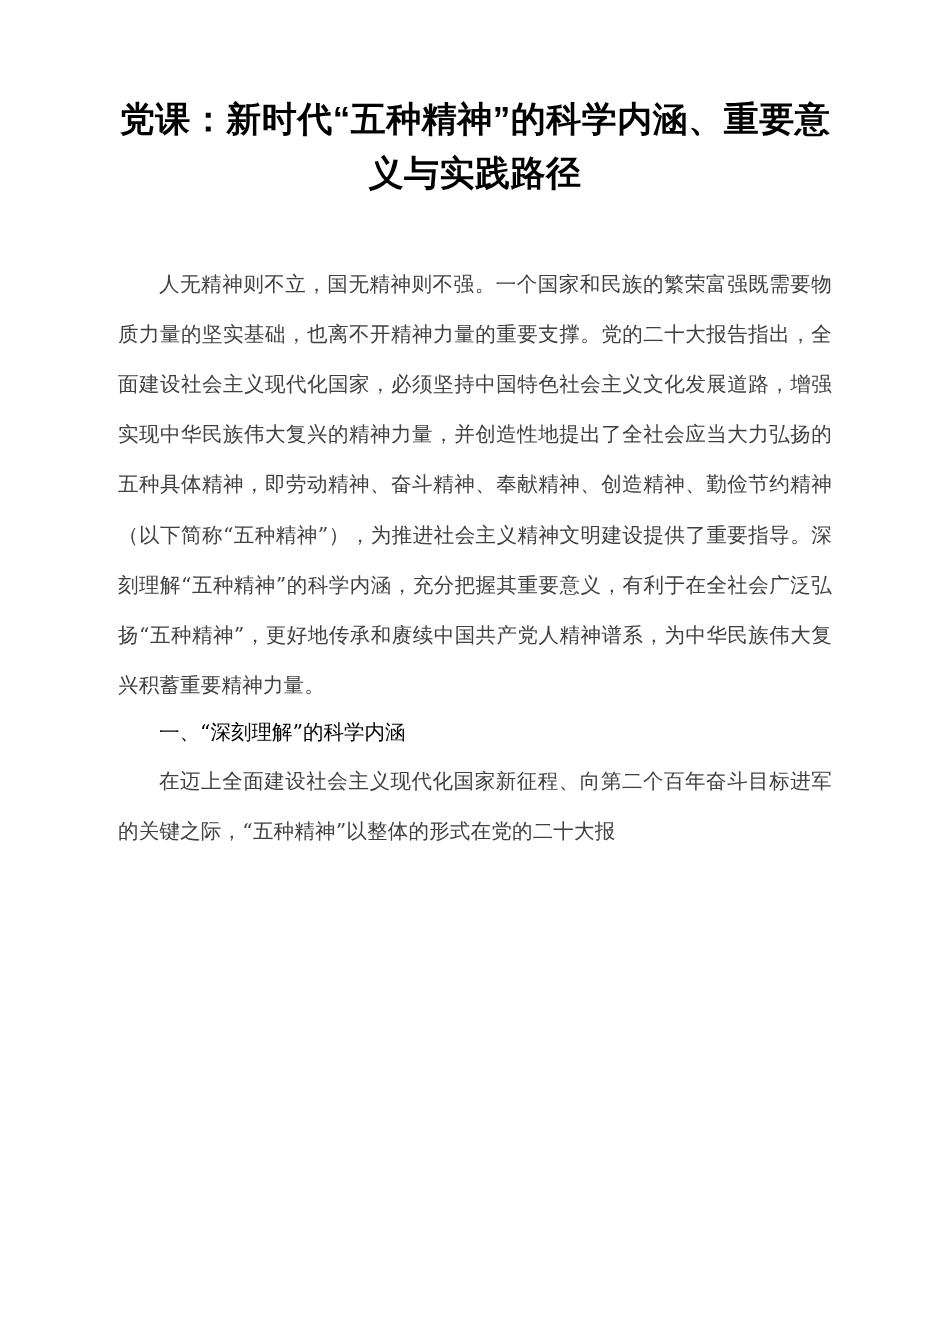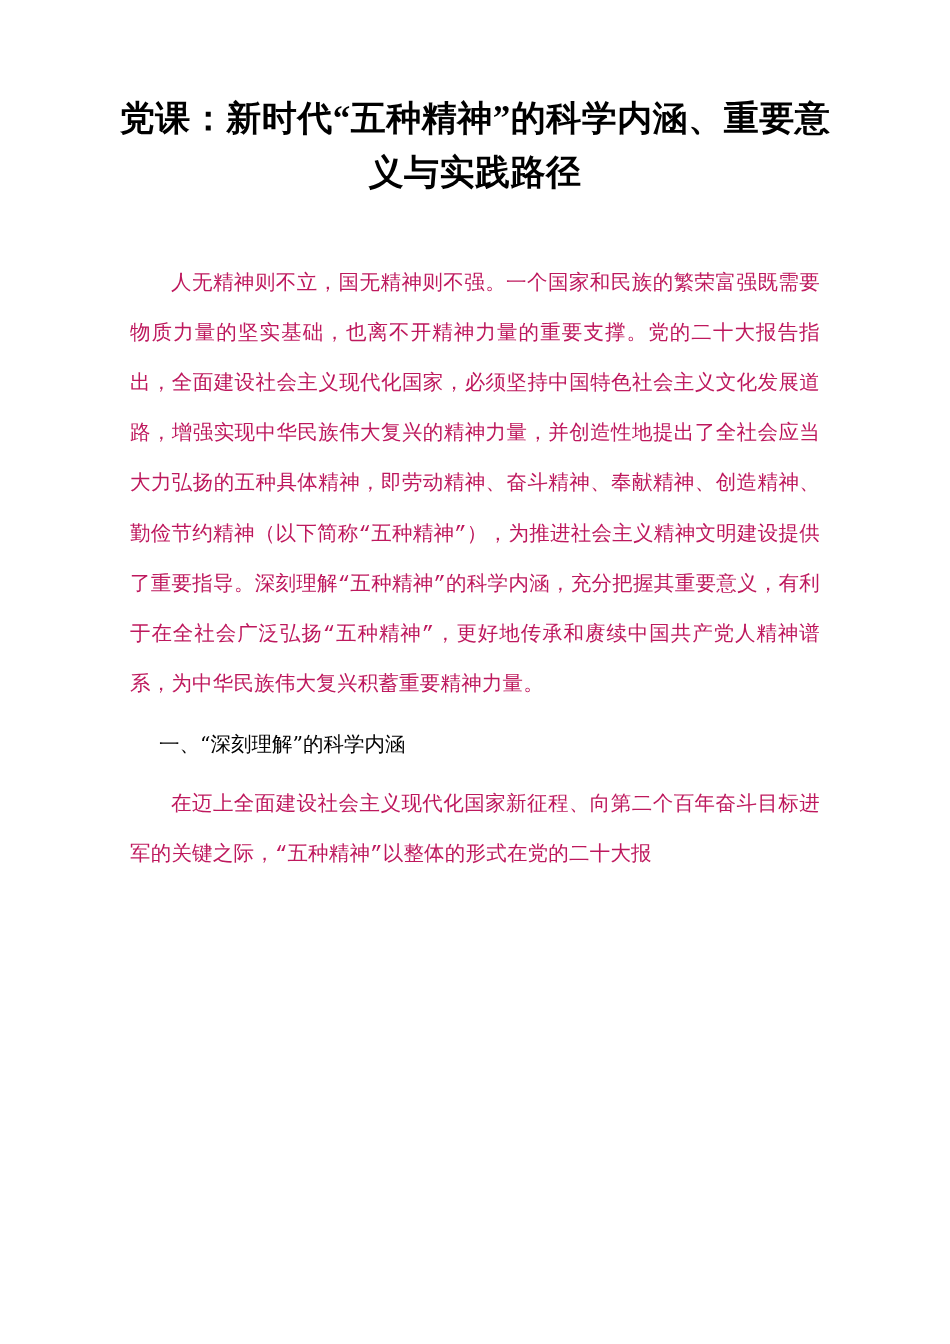--- a/index.html
+++ b/index.html
@@ -15,39 +15,38 @@
     overflow: hidden;
   }
   .page {
     box-sizing: border-box;
     width: 950px;
     height: 1344px;
     padding: 92px 118px 40px 118px;
     background: #ffffff;
   }
   .doc-title {
-    font-family: Liberation Serif, serif;
+    font-family: Liberation Sans, sans-serif;
     font-size: 35px;
     font-weight: bold;
     line-height: 1.55;
     text-align: center;
     letter-spacing: 0.5px;
     margin: 0 0 58px 0;
     color: #000000;
   }
   .para {
     font-size: 20.5px;
     line-height: 2.45;
     text-align: justify;
     text-justify: inter-ideograph;
     text-indent: 2em;
-    margin: 12px;
-    color: #be185d;
+    margin: 0;
+    color: #404040;
     letter-spacing: 0.2px;
-    font-family: Liberation Mono, monospace;
   }
   .heading-para {
     font-size: 20.5px;
     line-height: 2.2;
     text-indent: 2em;
     margin: 0;
     color: #000000;
   }
 </style>
 </head>

